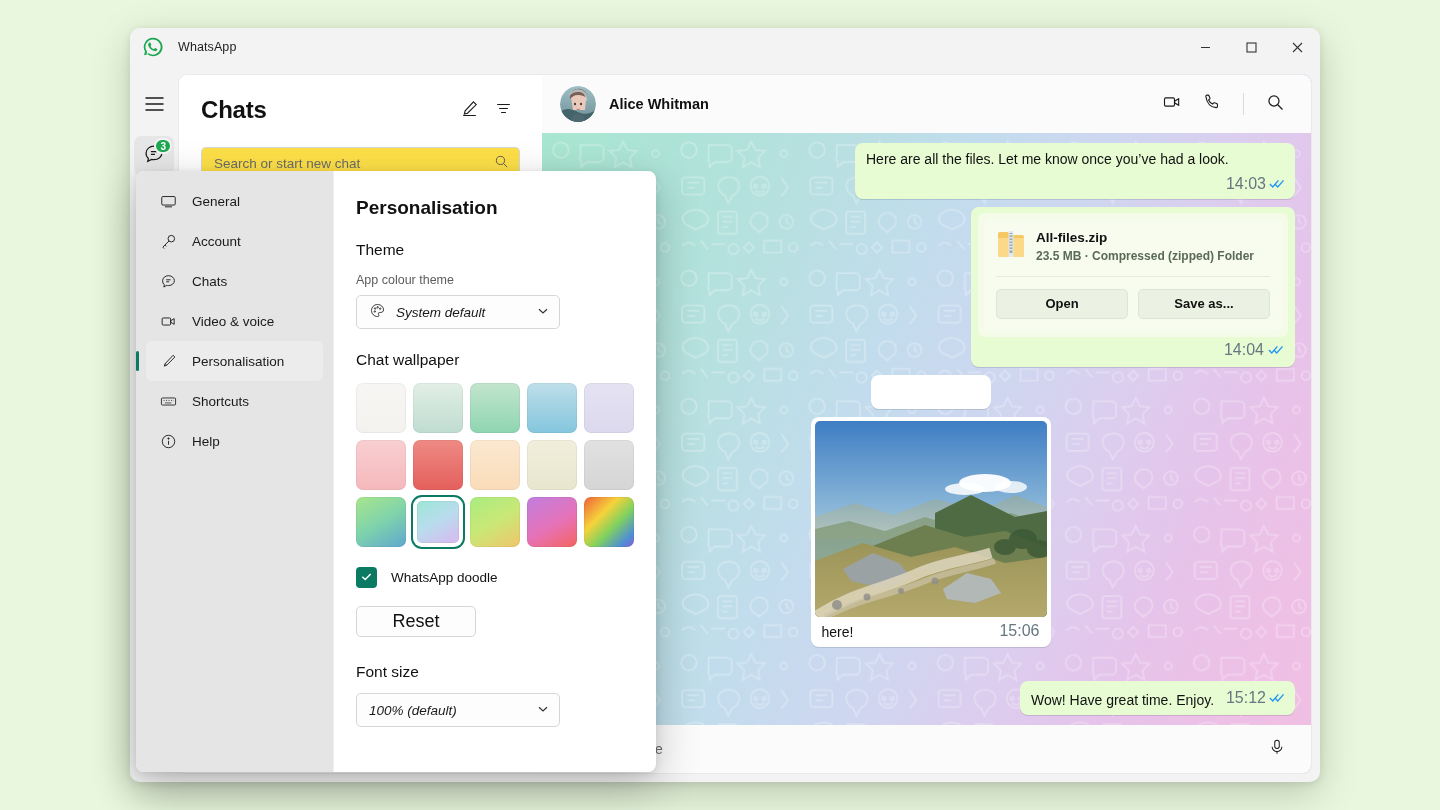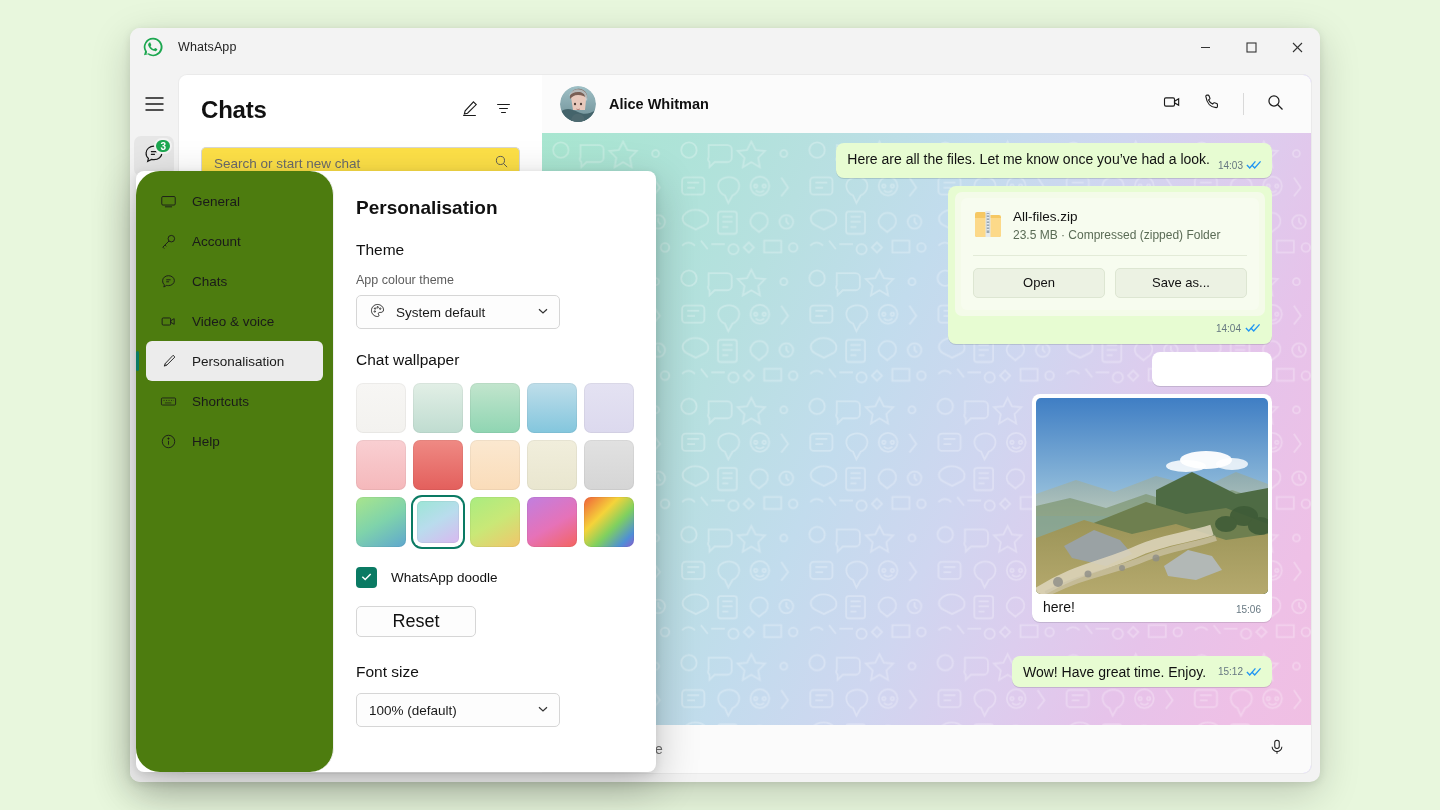--- a/index.html
+++ b/index.html
@@ -113,45 +113,45 @@
   .wallpaper {
     flex: 1; position: relative; overflow: hidden;
     background:
       linear-gradient(115deg,
         #a8e6d0 0%, #aee3d8 14%, #b7e0e0 27%,
         #c2dced 42%, #cfd6f0 56%, #dccdee 68%,
         #e6c3ea 80%, #eec0e6 92%, #f0bfe3 100%);
   }
   .doodle { position: absolute; inset: 0; opacity: .30; }
   .msgs {
-    position: absolute; inset: 0; overflow: hidden; padding: 10px 39px 6px 24px;
+    position: absolute; inset: 0; overflow: hidden; padding: 10px 16px 6px 24px;
   }
   .row { display: flex; margin-bottom: 8px; }
   .row.out { justify-content: flex-end; }
-  .row.in { justify-content: flex-end; }
+  .row.in { justify-content: center; }
 
   .bubble {
     position: relative; max-width: 440px;
     border-radius: 8px; padding: 7px 10px 6px 11px;
     font-size: 14px; color: #111; line-height: 1.3;
     box-shadow: 0 1px 0.5px rgba(11,20,26,.13);
   }
   .bubble.out { background: #e7fcd2; }
   .bubble.in  { background: #ffffff; }
   .btext { display: inline; }
   .meta { display: inline-flex; align-items: center; gap: 3px; float: right; margin: 6px 0 -2px 8px; }
-  .time { font-size: 10px; color: #667781; }
+  .time { font-size: 16px; color: #667781; }
   .ticks { color: #2196f3; }
 
   
   .filecard {
     background: #f4fbe9; border-radius: 7px; padding: 6px 6px 6px 6px;
     width: 310px;
   }
-  .fileinner { background: #f7fcef; border-radius: 6px; }
+  .fileinner { background: #f7fcef; border-radius: 6px; font-weight: bold; }
   .filehead { display: flex; align-items: center; gap: 12px; padding: 10px 12px 12px 14px; }
   .filemeta { min-width: 0; }
   .fname { font-size: 13.5px; color: #111; }
   .fsub { font-size: 12px; color: #5a6b55; margin-top: 2px; }
   .fdiv { height: 1px; background: #e3ebd8; margin: 0 12px; }
   .fbtns { display: flex; gap: 10px; padding: 12px; }
   .fbtn {
     flex: 1; height: 30px; border-radius: 5px; background: #ecf2e3;
     border: 1px solid #dde6d2; display: flex; align-items: center; justify-content: center;
     font-size: 13px; color: #111; cursor: default;
@@ -185,23 +185,22 @@
 
   
   .settings {
     position: absolute; left: 136px; top: 171px;
     width: 520px; height: 601px;
     background: #fff; border-radius: 8px;
     box-shadow: 0 14px 44px rgba(0,0,0,.24), 0 2px 8px rgba(0,0,0,.10);
     display: flex; overflow: hidden; z-index: 50;
   }
   .set-nav {
-    width: 198px; background: #4d7c0f; padding: 10px 10px 0 10px;
+    width: 198px; background: #e5e5e5; padding: 10px 10px 0 10px;
     border-right: 1px solid #f0f0f0;
-    border-radius: 24px;
   }
   .set-item {
     display: flex; align-items: center; gap: 14px;
     height: 40px; border-radius: 6px; padding: 0 12px; position: relative;
     font-size: 13.5px; color: #1a1a1a; cursor: default;
   }
   .set-item.active { background: #ececec; }
   .set-item.active::before {
     content: ""; position: absolute; left: -10px; top: 10px;
     width: 3px; height: 20px; border-radius: 2px; background: #0a7a63;
@@ -211,21 +210,21 @@
   .set-body { flex: 1; padding: 26px 24px 0 22px; overflow: hidden; position: relative;}
   .set-h1 { font-size: 19px; font-weight: bold; color: #111; }
   .set-h2 { font-size: 15.5px; color: #111; margin-top: 22px; }
   .set-label { font-size: 12.5px; color: #5d5d5d; margin-top: 14px; }
   .dropdown {
     margin-top: 8px; width: 204px; height: 34px;
     border: 1px solid #d6d6d6; border-radius: 5px; background: #fdfdfd;
     display: flex; align-items: center; padding: 0 10px 0 12px; gap: 10px;
     font-size: 13.5px; color: #1a1a1a; cursor: default;
   }
-  .dropdown .dd-label { flex: 1; }
+  .dropdown .dd-label { flex: 1; font-style: italic; }
   .swatches {
     margin-top: 14px; display: grid;
     grid-template-columns: repeat(5, 50px); gap: 7px 7px;
   }
   .sw {
     width: 50px; height: 50px; border-radius: 7px; cursor: default;
     box-shadow: inset 0 0 0 1px rgba(0,0,0,.045);
   }
   .sw-wrap { width: 50px; height: 50px; border-radius: 9px; display:flex; align-items:center; justify-content:center;}
   .sw-wrap.selected { box-shadow: 0 0 0 2px #0a7a63; border-radius: 9px; }

